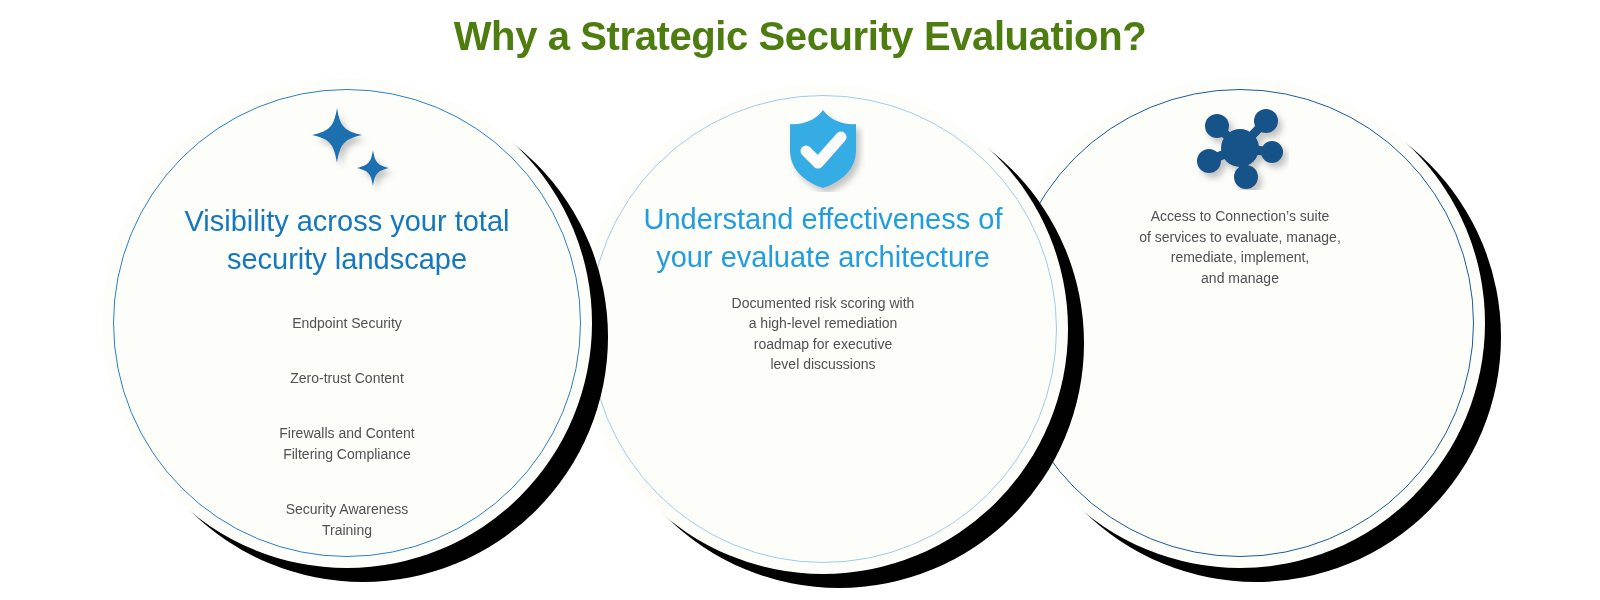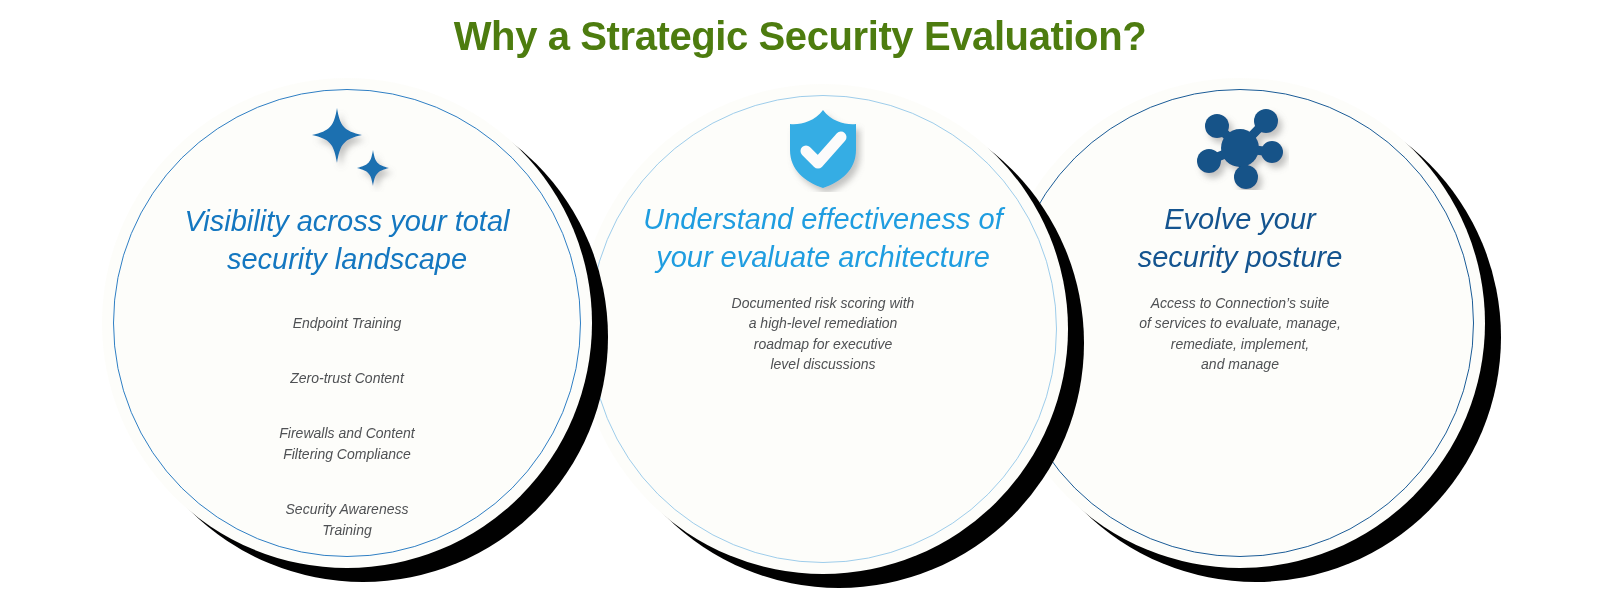--- a/index.html
+++ b/index.html
@@ -30,21 +30,20 @@
     letter-spacing: -0.4px;
     color: #4d7c0f;
     white-space: nowrap;
   }
 
   
   .card {
     position: absolute;
     width: 490px;
     height: 490px;
-    font-style: italic;
   }
   .card.c1 { left: 102px; top: 78px;  z-index: 3; }
   .card.c2 { left: 578px; top: 84px;  z-index: 2; }
   .card.c3 { left: 995px; top: 78px;  z-index: 1; }
 
   .shadow {
     position: absolute;
     left: 16px;
     top: 14px;
     width: 490px;
@@ -151,21 +150,21 @@
           </defs>
           <g filter="url(#sh1)" fill="#1a6fb0">
             <path d="M42 2 C45 20 49 25 67 29 C49 33 45 38 42 57 C39 38 35 33 17 29 C35 25 39 20 42 2 Z"></path>
             <path d="M78 44 C80 56 82 59 94 62 C82 65 80 68 78 80 C76 68 74 65 62 62 C74 59 76 56 78 44 Z"></path>
           </g>
         </svg>
       </div>
       <div class="heading">Visibility across your total
 security landscape</div>
       <div class="body-text">
-        <div class="body-item">Endpoint Training</div>
+        <div class="body-item">Endpoint Security</div>
         <div class="body-item">Zero-trust Content</div>
         <div class="body-item">Firewalls and Content
 Filtering Compliance</div>
         <div class="body-item">Security Awareness
 Training</div>
       </div>
     </div>
   </div>
 
   <div class="card c2">
@@ -215,22 +214,20 @@
             <line x1="49" y1="44" x2="54" y2="72"></line>
             <circle cx="49" cy="44" r="19" stroke="none"></circle>
             <circle cx="26" cy="22" r="12" stroke="none"></circle>
             <circle cx="75" cy="17" r="12" stroke="none"></circle>
             <circle cx="81" cy="48" r="11" stroke="none"></circle>
             <circle cx="18" cy="57" r="12" stroke="none"></circle>
             <circle cx="55" cy="73" r="12" stroke="none"></circle>
           </g>
         </svg>
       </div>
-      <div class="heading">Evolve your
-security posture</div>
       <div class="body-text">Access to Connection’s suite
 of services to evaluate, manage,
 remediate, implement,
 and manage</div>
     </div>
   </div>
 
 </div>
 
 </body></html>

